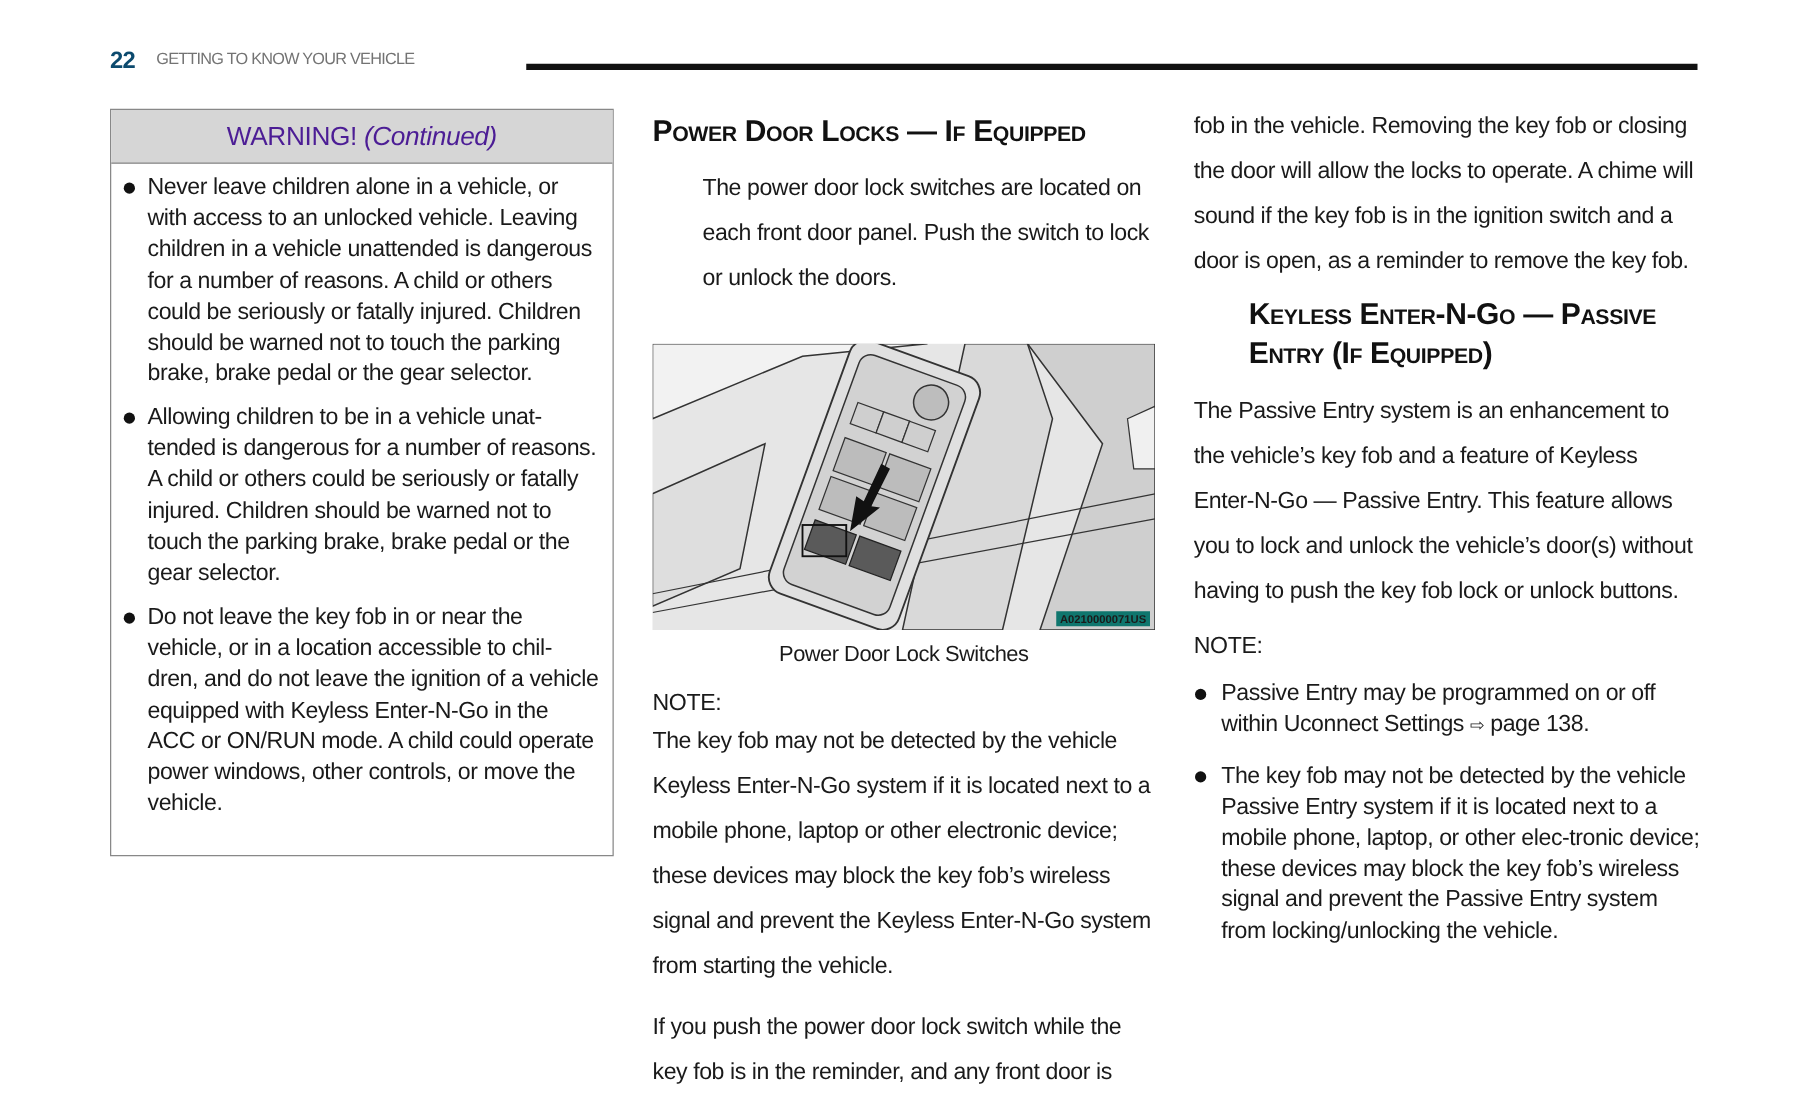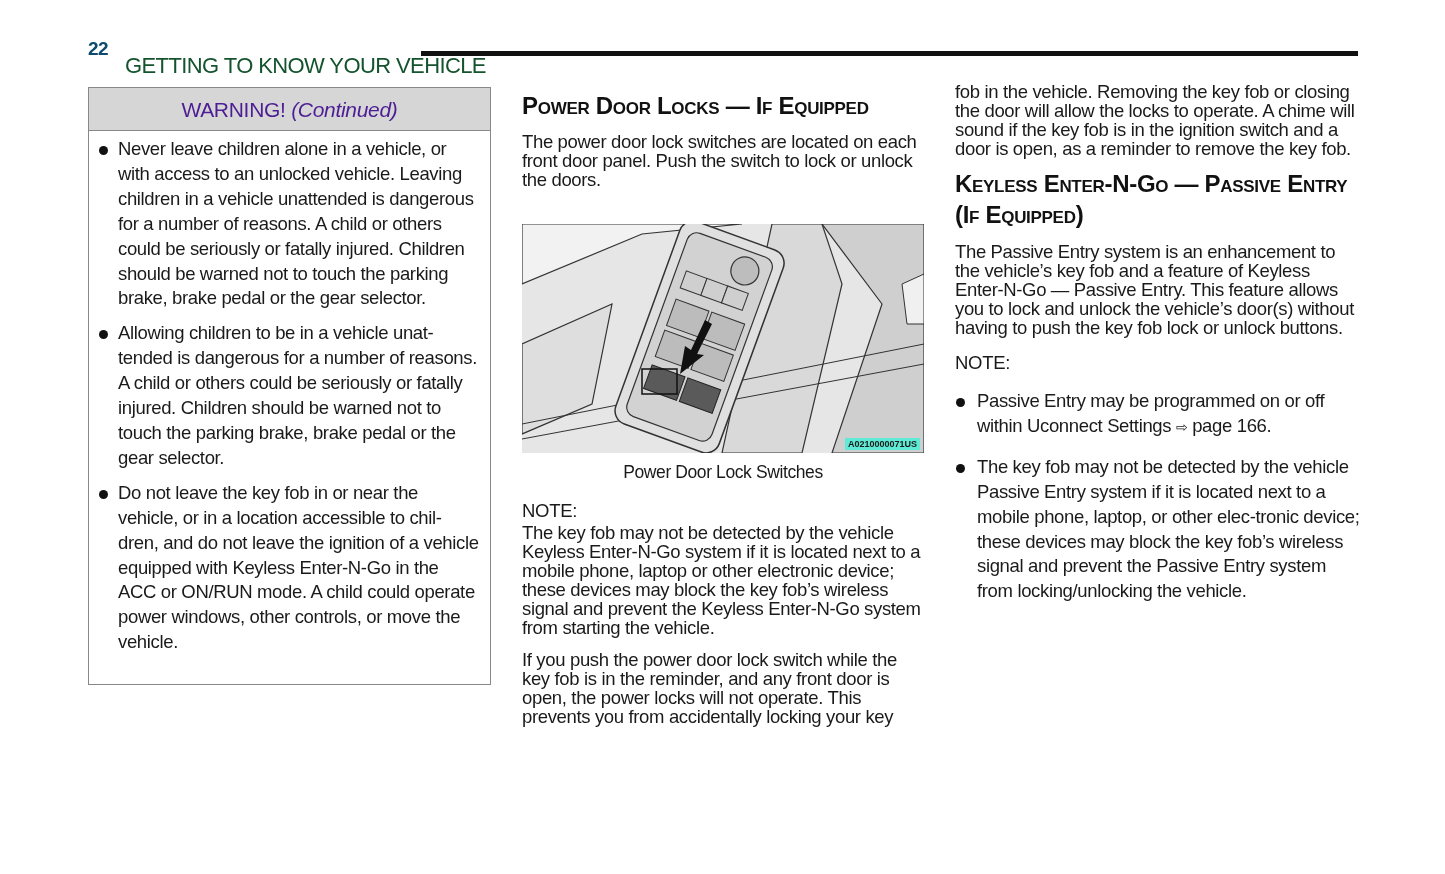--- a/index.html
+++ b/index.html
@@ -1,41 +1,41 @@
 <!DOCTYPE html>
 <html><head>
 <meta charset="utf-8">
 <style>
   html, body { margin: 0; padding: 0; background: #ffffff; }
   body { width: 1445px; height: 874px; position: relative; overflow: hidden;
          font-family: "Liberation Sans", sans-serif; color: #1a1a1a; }
   .header { position: absolute; left: 88px; top: 38px; width: 1270px; height: 24px; }
   .page-num { position: absolute; left: 0; top: 0; font-size: 19px; font-weight: bold; color: #0c4a6e; letter-spacing: -0.5px; }
-  .section-name { position: absolute; left: 37px; top: 15px; font-size: 22px; color: #14532d; letter-spacing: -0.6px; }
+  .section-name { position: absolute; left: 37px; top: 1px; font-size: 13px; color: #737373; letter-spacing: -0.6px; }
   .header-rule { position: absolute; left: 333px; top: 13px; width: 937px; height: 5px; background: #111; }
 
   .col { position: absolute; top: 0; }
   .col1 { left: 88px; top: 87px; width: 403px; }
   .col2 { left: 522px; top: 88px; width: 402px; }
   .col3 { left: 955px; top: 80px; width: 405px; }
 
   .warning-box { border: 1px solid #888; box-sizing: border-box; width: 403px; height: 598px; }
   .warning-head { background: #d6d6d6; border-bottom: 1px solid #888; height: 42px; text-align: center;
                   font-size: 21px; line-height: 44px; color: #4c1d95; letter-spacing: -0.3px; }
   .warning-head em { font-style: italic; }
   .warning-list { list-style: none; margin: 0; padding: 6px 10px 0 10px; }
   .warning-list li { position: relative; padding-left: 19px; font-size: 18.5px; line-height: 24.9px; letter-spacing: -0.35px; margin-bottom: 10px; }
   .bullet { position: absolute; left: 0; top: 9px; width: 9px; height: 9px; border-radius: 50%; background: #111; }
 
   h2.sc { margin: 0; font-size: 24px; font-weight: bold; color: #111; letter-spacing: -0.3px; font-variant: small-caps; line-height: 31px; }
-  p { margin: 0; font-size: 18.5px; line-height: 19px; letter-spacing: -0.35px; color: #1a1a1a; }
+  p { margin: 0; font-size: 18.5px; line-height: 36px; letter-spacing: -0.35px; color: #1a1a1a; }
 
   .figure { position: relative; width: 402px; height: 229px; margin-top: 35px; background: #eaeaea; overflow: hidden; }
   .fig-caption { text-align: center; font-weight: normal; font-size: 17.5px; margin-top: 9px; letter-spacing: -0.4px; }
-  .fig-code { position: absolute; right: 4px; bottom: 3px; background: #5eead4; font-size: 9px; font-weight: bold; padding: 1px 3px; letter-spacing: 0; }
+  .fig-code { position: absolute; right: 4px; bottom: 3px; background: #0f766e; font-size: 9px; font-weight: bold; padding: 1px 3px; letter-spacing: 0; }
 
   .note-label { font-size: 18.5px; letter-spacing: -0.3px; }
   .bul-list { list-style: none; margin: 0; padding: 0; }
   .bul-list li { position: relative; padding-left: 22px; font-size: 18.5px; line-height: 24.9px; letter-spacing: -0.35px; margin-bottom: 15px; }
   .bul-list .bullet { left: 1px; }
   .xref { font-size: 14px; }
 </style>
 </head>
 <body>
 
@@ -54,21 +54,21 @@
     <ul class="warning-list">
       <li><span class="bullet"></span><span>Never leave children alone in a vehicle, or with access to an unlocked vehicle. Leaving children in a vehicle unattended is dangerous for a number of reasons. A child or others could be seriously or fatally injured. Children should be warned not to touch the parking brake, brake pedal or the gear selector.</span></li>
       <li><span class="bullet"></span><span>Allowing children to be in a vehicle unat-tended is dangerous for a number of reasons. A child or others could be seriously or fatally injured. Children should be warned not to touch the parking brake, brake pedal or the gear selector.</span></li>
       <li><span class="bullet"></span><span>Do not leave the key fob in or near the vehicle, or in a location accessible to chil-dren, and do not leave the ignition of a vehicle equipped with Keyless Enter-N-Go in the ACC or ON/RUN mode. A child could operate power windows, other controls, or move the vehicle.</span></li>
     </ul>
   </div>
 </div>
 
 <div class="col col2">
   <h2 class="sc" style="margin-top:2px;">Power Door Locks — If Equipped</h2>
-  <p style="margin-top:11px;">The power door lock switches are located on each front door panel. Push the switch to lock or unlock the doors.</p>
+  <p style="margin-top:11px;margin-left:40px;">The power door lock switches are located on each front door panel. Push the switch to lock or unlock the doors.</p>
 
   <div class="figure">
     <svg width="402" height="229" viewBox="0 0 402 229">
       <rect x="0" y="0" width="402" height="229" fill="#e6e6e6"></rect>
       <path d="M0 60 L120 10 L220 0 L0 0 Z" fill="#f2f2f2" stroke="#333" stroke-width="1.2"></path>
       <path d="M0 120 L90 80 L70 180 L0 210 Z" fill="#dedede" stroke="#333" stroke-width="1.2"></path>
       <path d="M250 0 L300 0 L320 60 L280 229 L200 229 Z" fill="#d9d9d9" stroke="#333" stroke-width="1.2"></path>
       <path d="M300 0 L402 0 L402 229 L310 229 L360 80 Z" fill="#cfcfcf" stroke="#333" stroke-width="1.2"></path>
       <path d="M380 60 L402 50 L402 100 L385 100 Z" fill="#f0f0f0" stroke="#333" stroke-width="1"></path>
       <path d="M0 200 L402 120" stroke="#333" stroke-width="1" fill="none"></path>
@@ -95,28 +95,28 @@
   </div>
   <div class="fig-caption">Power Door Lock Switches</div>
 
   <div class="note-label" style="margin-top:17px;">NOTE:</div>
   <p style="margin-top:1px;">The key fob may not be detected by the vehicle Keyless Enter-N-Go system if it is located next to a mobile phone, laptop or other electronic device; these devices may block the key fob’s wireless signal and prevent the Keyless Enter-N-Go system from starting the vehicle.</p>
   <p style="margin-top:13px;">If you push the power door lock switch while the key fob is in the reminder, and any front door is open, the power locks will not operate. This prevents you from accidentally locking your key</p>
 </div>
 
 <div class="col col3">
   <p style="margin-top:2px;">fob in the vehicle. Removing the key fob or closing the door will allow the locks to operate. A chime will sound if the key fob is in the ignition switch and a door is open, as a reminder to remove the key fob.</p>
-  <h2 class="sc" style="margin-top:10px;">Keyless Enter-N-Go — Passive Entry (If Equipped)</h2>
+  <h2 class="sc" style="margin-top:10px;margin-left:44px;">Keyless Enter-N-Go — Passive Entry (If Equipped)</h2>
   <p style="margin-top:12px;">The Passive Entry system is an enhancement to the vehicle’s key fob and a feature of Keyless Enter-N-Go — Passive Entry. This feature allows you to lock and unlock the vehicle’s door(s) without having to push the key fob lock or unlock buttons.</p>
   <div class="note-label" style="margin-top:15px;">NOTE:</div>
   <ul class="bul-list" style="margin-top:15px;">
     <li>
       <span class="bullet"></span>
       <span>Passive Entry may be programmed on or off within Uconnect Settings</span>
       <span class="xref">⇨</span>
-      <span>page 166.</span>
+      <span>page 138.</span>
     </li>
     <li>
       <span class="bullet"></span>
       <span>The key fob may not be detected by the vehicle Passive Entry system if it is located next to a mobile phone, laptop, or other elec-tronic device; these devices may block the key fob’s wireless signal and prevent the Passive Entry system from locking/unlocking the vehicle.</span>
     </li>
   </ul>
 </div>
 
 </body></html>

